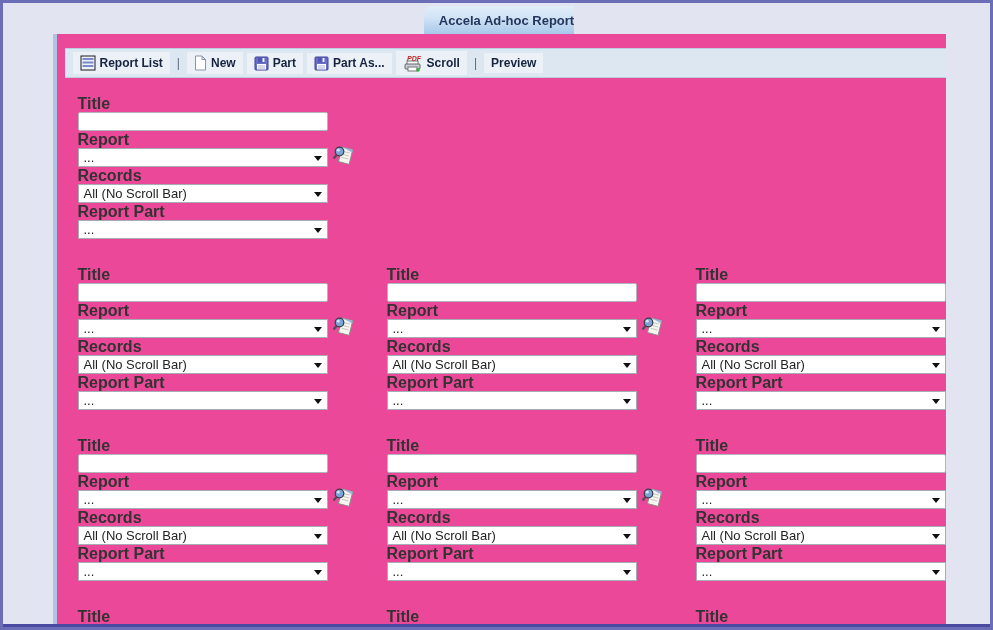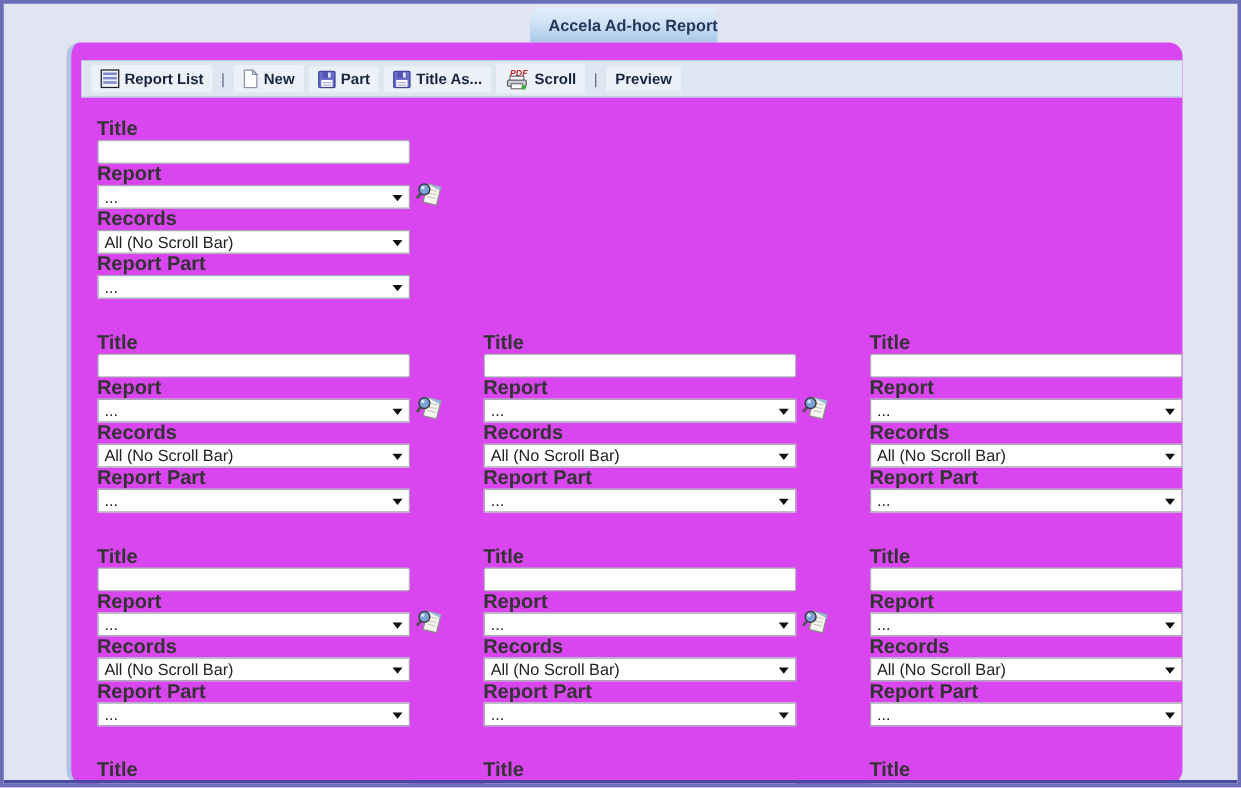--- a/index.html
+++ b/index.html
@@ -2,21 +2,21 @@
 <html><head>
 <meta charset="utf-8">
 <style>
   * { margin:0; padding:0; box-sizing:border-box; }
   html,body { width:993px; height:630px; background:#fff; font-family:"Liberation Sans",sans-serif; }
   .screen { width:993px; height:630px; border:3px solid #6b6db6; background:#e3e4f1; position:relative; overflow:hidden; }
   .window { position:absolute; left:5px; top:3px; right:0; bottom:0; display:flex; flex-direction:column;align-items:center; }
   .titlebar { flex:0 0 28px; height:28px; background:linear-gradient(to bottom,#e1eefa 0%,#cfe2f4 45%,#a7c8ea 100%);
               border-top-left-radius:8px; display:flex; align-items:center; padding-left:15px; }
   .title-text { font-size:13px; font-weight:bold; color:#24365c; }
-  .body { flex:1; background:#d946ef; border-left:4px solid #aec4e2; overflow:hidden;border-radius:11px; }
+  .body { flex:1; background:#ec4899; border-left:4px solid #aec4e2; overflow:hidden; }
   .toolbar { margin:14px 0 0 8px; height:30px; background:#dce7f2; border-top:1px solid #b9cede; border-bottom:1px solid #b9cede;
              display:flex; align-items:center; padding:0 6px; }
   .tb-btn { display:flex; align-items:center; gap:4px; padding:3px 7px; margin:0 2px; background:rgba(255,255,255,0.42);
             font-size:12px; font-weight:bold; color:#16243f; cursor:pointer; white-space:nowrap; }
   .tb-sep { color:#5c6880; font-size:12px; margin:0 5px; }
   .tb-icon { display:inline-flex; align-items:center; }
   .content { padding:19px 0 0 21px; }
   .form-row { display:flex; gap:59px; margin-bottom:27px; }
   .panel { width:250px; }
   .flabel { font-size:16px; font-weight:bold; color:#333; line-height:13px; height:13px; margin-bottom:2px; white-space:nowrap; }
@@ -81,21 +81,21 @@
           <span class="tb-icon">
             <svg width="15" height="15" viewBox="0 0 15 15">
               <rect x="1" y="1" width="13" height="13" rx="1" fill="#6b6ec6" stroke="#41439a"></rect>
               <rect x="4" y="1.5" width="7" height="5" fill="#5356b4"></rect>
               <rect x="8.5" y="2" width="2" height="4" fill="#f2f3ff"></rect>
               <rect x="3" y="8" width="9" height="5.5" fill="#ffffff"></rect>
               <line x1="4" y1="10" x2="11" y2="10" stroke="#aab0d8"></line>
               <line x1="4" y1="12" x2="11" y2="12" stroke="#aab0d8"></line>
             </svg>
           </span>
-          <span>Title As...</span>
+          <span>Part As...</span>
         </span>
         <span class="tb-btn">
           <span class="tb-icon">
             <svg width="20" height="18" viewBox="0 0 20 18">
               <text x="4" y="7" font-size="7" font-weight="bold" font-style="italic" fill="#c42222" font-family="Liberation Sans, sans-serif">PDF</text>
               <rect x="4" y="7" width="11" height="4" fill="#ffffff" stroke="#777"></rect>
               <rect x="2" y="10" width="15" height="5" rx="1" fill="#c9ced6" stroke="#666"></rect>
               <rect x="5" y="13" width="9" height="4" fill="#ffffff" stroke="#777"></rect>
               <circle cx="15" cy="16" r="1.8" fill="#35b23a"></circle>
             </svg>

